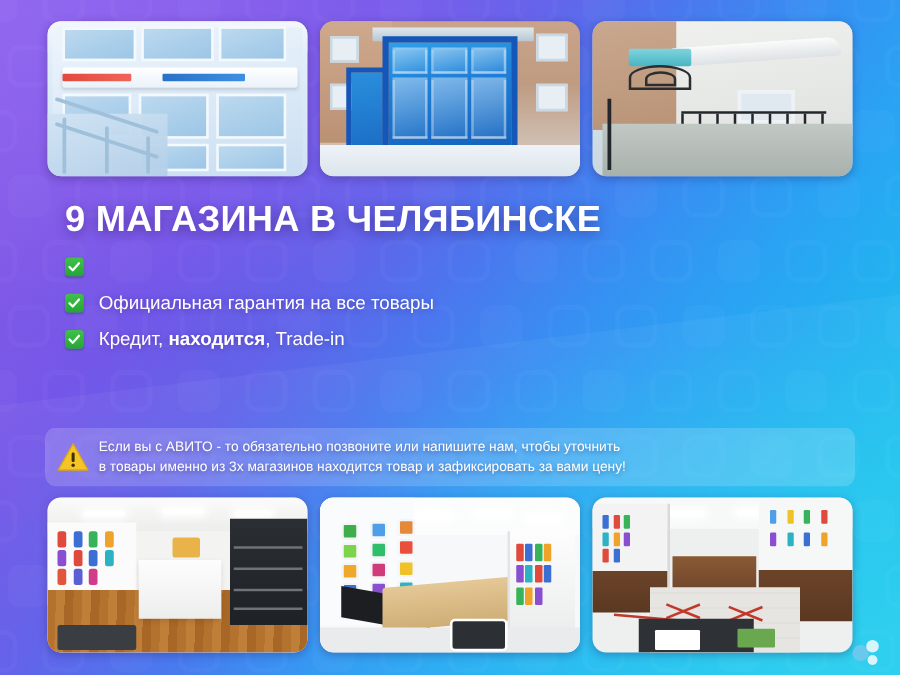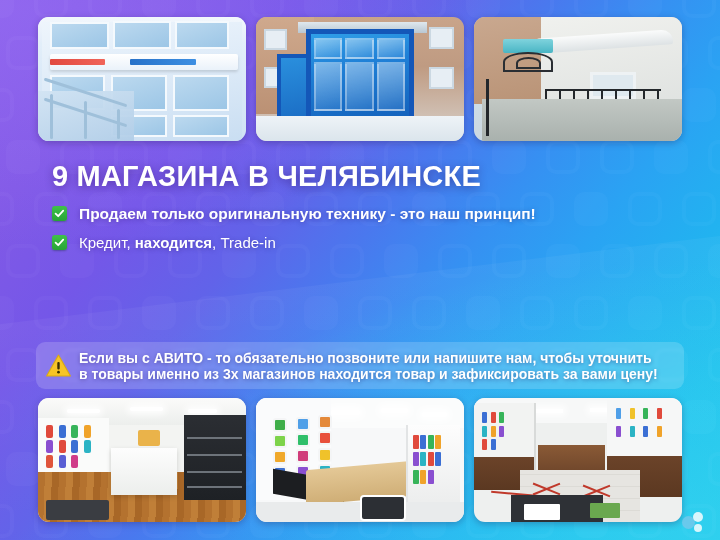--- a/index.html
+++ b/index.html
@@ -216,21 +216,21 @@
     position:absolute; left:36px; top:342px; width:648px; height:47px;
     border-radius:9px;
     background:rgba(255,255,255,0.17);
     display:flex; align-items:center;
     padding:0 10px 0 9px;
     backdrop-filter:blur(1px);
   }
   .warn-icon { flex:0 0 auto; width:27px; height:27px; position:relative; margin-right:7px; }
   .warn-icon svg { display:block; }
   .warn-text {
-    color:#ffffff; font-size:14px; line-height:16px; font-weight:bold;
+    color:#ffffff; font-size:11px; line-height:16px; font-weight:normal;
     text-shadow:0 1px 4px rgba(30,10,80,0.4);
   }
   .warn-text .l { display:block; white-space:nowrap; }
 
   
   .avito {
     position:absolute; right:10px; bottom:6px;
     display:flex; align-items:center;
     opacity:0.88;
   }
@@ -474,21 +474,28 @@
 
 <div class="headline">9 МАГАЗИНА В ЧЕЛЯБИНСКЕ</div>
 
 <div class="features" id="features">
     <div class="feature strong">
       <span class="check">
         <svg width="11" height="11" viewBox="0 0 11 11">
           <path d="M1.6 5.6 L4.2 8.2 L9.2 2.6" fill="none" stroke="#ffffff" stroke-width="1.8" stroke-linecap="round" stroke-linejoin="round"></path>
         </svg>
       </span>
-      <span class="txt">Продаем только оригинальную технику - это наш принцип!</span>
+    </div>
+    <div class="feature">
+      <span class="check">
+        <svg width="11" height="11" viewBox="0 0 11 11">
+          <path d="M1.6 5.6 L4.2 8.2 L9.2 2.6" fill="none" stroke="#ffffff" stroke-width="1.8" stroke-linecap="round" stroke-linejoin="round"></path>
+        </svg>
+      </span>
+      <span class="txt">Официальная гарантия на все товары</span>
     </div>
     <div class="feature">
       <span class="check">
         <svg width="11" height="11" viewBox="0 0 11 11">
           <path d="M1.6 5.6 L4.2 8.2 L9.2 2.6" fill="none" stroke="#ffffff" stroke-width="1.8" stroke-linecap="round" stroke-linejoin="round"></path>
         </svg>
       </span>
       <span class="txt">Кредит, <b>находится</b>, Trade-in</span>
     </div>
   </div>

